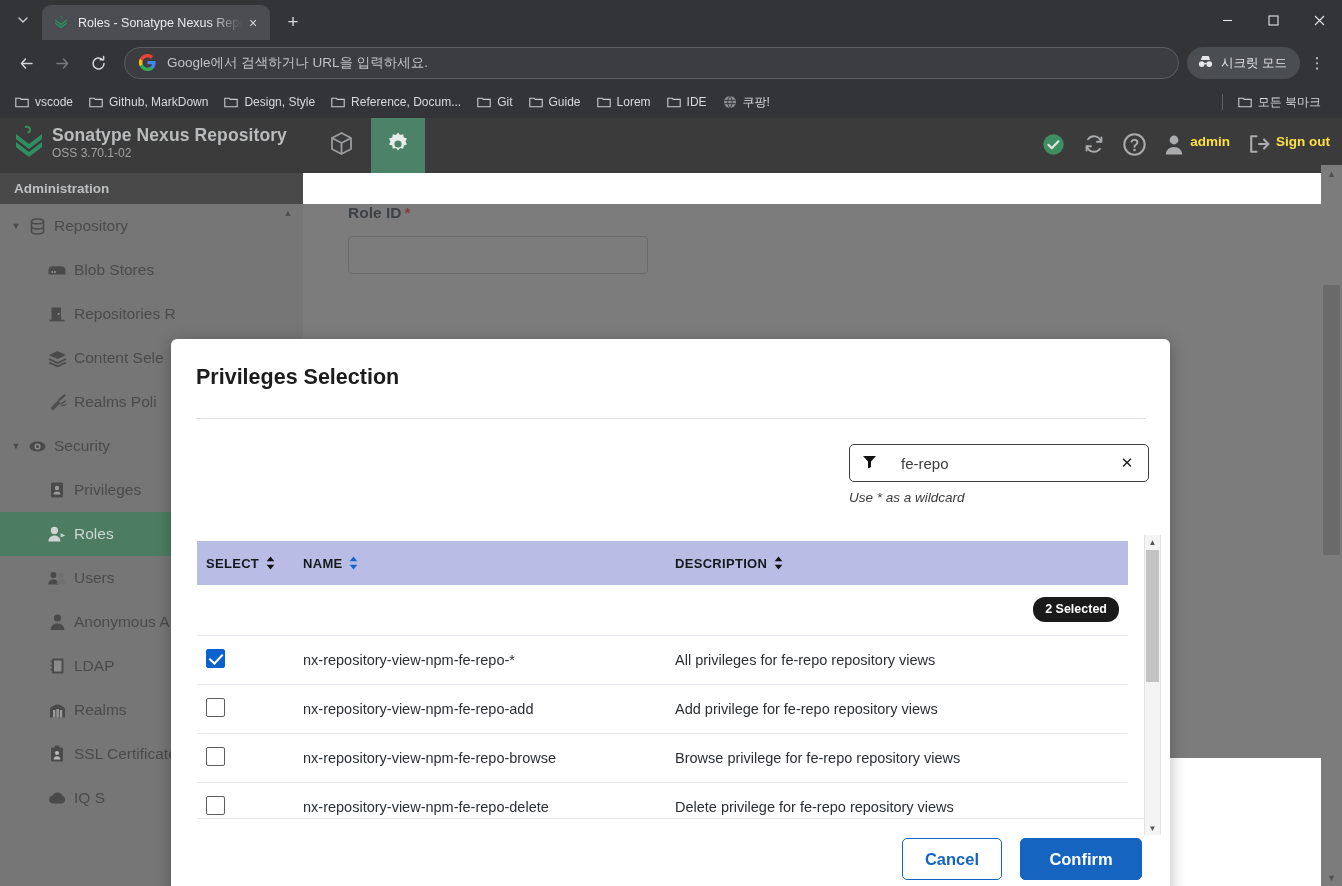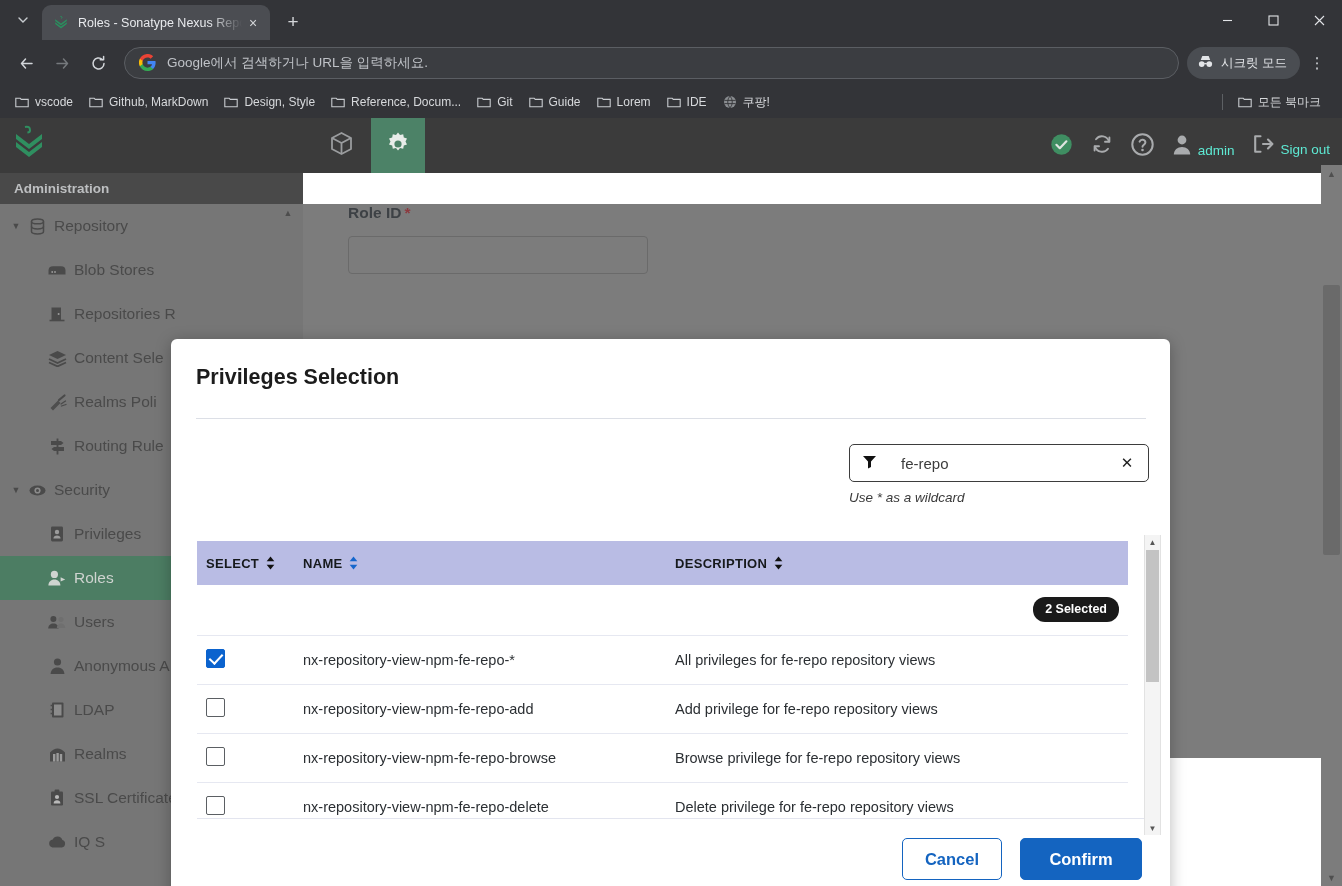--- a/index.html
+++ b/index.html
@@ -117,21 +117,21 @@
   }
   .nx-icon-btn.active { background: #4c8267; }
   .nx-search {
     position: absolute; left: 438px; top: 16px; width: 222px; height: 24px;
     background: #414141; border-radius: 12px; display: flex; align-items: center;
     padding: 0 10px;
   }
   .nx-search-ph { color: #6f7173; font-size: 13px; margin-left: 8px; }
 
   .nx-header-right { position: absolute; right: 12px; top: 0; height: 55px; display: flex; align-items: center; }
-  .nx-hr-item { display: flex; align-items: flex-end; margin-left: 18px; color: #5eead4; font-size: 13.5px; font-weight: normal; }
+  .nx-hr-item { display: flex; align-items: flex-start; margin-left: 18px; color: #fde047; font-size: 13.5px; font-weight: bold; }
   .nx-hr-item .lbl { margin-left: 6px; }
 
   .nx-admin-bar {
     position: absolute; top: 55px; left: 0; width: 303px; height: 31px;
     background: #494949;
     display: flex; align-items: center; padding-left: 14px;
   }
   .nx-admin-bar span { color: #bdbfc1; font-size: 13.5px; font-weight: bold; }
 
   .sidebar {
@@ -430,20 +430,24 @@
 
   <div class="nx-header">
     <div class="nx-logo-wrap">
       <span class="nx-logo-mark">
         <svg width="30" height="38" viewBox="0 0 30 38">
           <path d="M2 10 L15 20 L28 10 L28 15 L15 25 L2 15 Z" fill="#2f8f60"></path>
           <path d="M2 18 L15 28 L28 18 L28 23 L15 33 L2 23 Z" fill="#2f8f60"></path>
           <path d="M11 3 q5 -1.2 5 3.2 q0 2.2 -2.6 2.4" stroke="#2f8f60" stroke-width="2" fill="none"></path>
         </svg>
       </span>
+      <span class="nx-brand">
+        <div class="nx-brand-title">Sonatype Nexus Repository</div>
+        <div class="nx-brand-sub">OSS 3.70.1-02</div>
+      </span>
     </div>
 
     <div class="nx-icon-btn" style="left:314px">
       <span>
         <svg width="25" height="25" viewBox="0 0 25 25">
             <path d="M12.5 2 L22 7 L22 18 L12.5 23 L3 18 L3 7 Z" fill="none" stroke="#9a9c9e" stroke-width="1.8" stroke-linejoin="round"></path>
             <path d="M3 7 L12.5 12 L22 7 M12.5 12 L12.5 23" fill="none" stroke="#9a9c9e" stroke-width="1.8" stroke-linejoin="round"></path>
           </svg>
       </span>
     </div>
@@ -565,30 +569,20 @@
     </div>
     <div class="side-item child">
       <span class="side-ico">
           <svg width="19" height="19" viewBox="0 0 19 19">
             <path d="M2.5 15 L10 7.5 L12.5 10 L5 17.5 Z" fill="#4a4a4a" opacity=".9"></path>
             <path d="M11 7 L16.5 2.5" stroke="#4a4a4a" stroke-width="2.2" stroke-linecap="round"></path>
             <path d="M13 11 L17.5 8 M13.5 13 L18 11.5" stroke="#4a4a4a" stroke-width="1.3" stroke-linecap="round"></path>
           </svg>
         </span>
       <span class="side-label">Realms Poli</span>
-    </div>
-    <div class="side-item child">
-      <span class="side-ico">
-          <svg width="19" height="19" viewBox="0 0 19 19">
-            <path d="M9.5 1.5v16" stroke="#4a4a4a" stroke-width="1.8"></path>
-            <path d="M3 4h10l2.5 2-2.5 2H3z" fill="#4a4a4a"></path>
-            <path d="M16 10H6l-2.5 2 2.5 2h10z" fill="#4a4a4a"></path>
-          </svg>
-        </span>
-      <span class="side-label">Routing Rule</span>
     </div>
 
     <div class="side-item group">
       <span class="side-caret">▼</span>
       <span class="side-ico">
           <svg width="19" height="19" viewBox="0 0 19 19">
             <ellipse cx="9.5" cy="9.5" rx="8" ry="5" fill="#4a4a4a"></ellipse>
             <circle cx="9.5" cy="9.5" r="3.1" fill="#8b8b8b"></circle>
             <circle cx="9.5" cy="9.5" r="1.5" fill="#4a4a4a"></circle>
           </svg>

